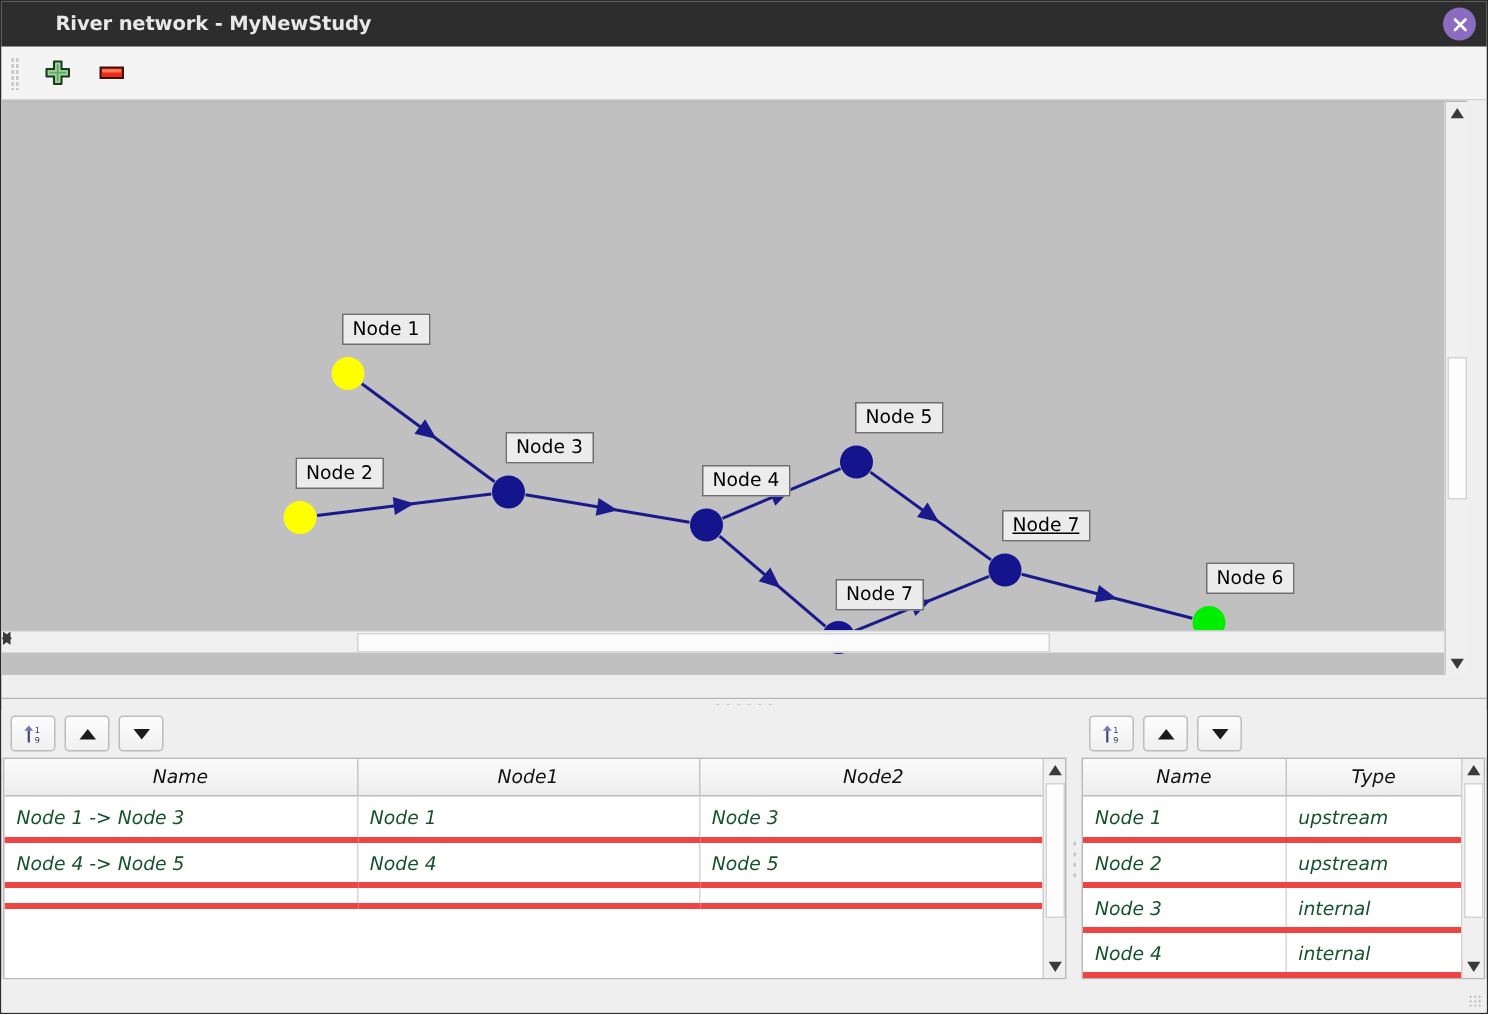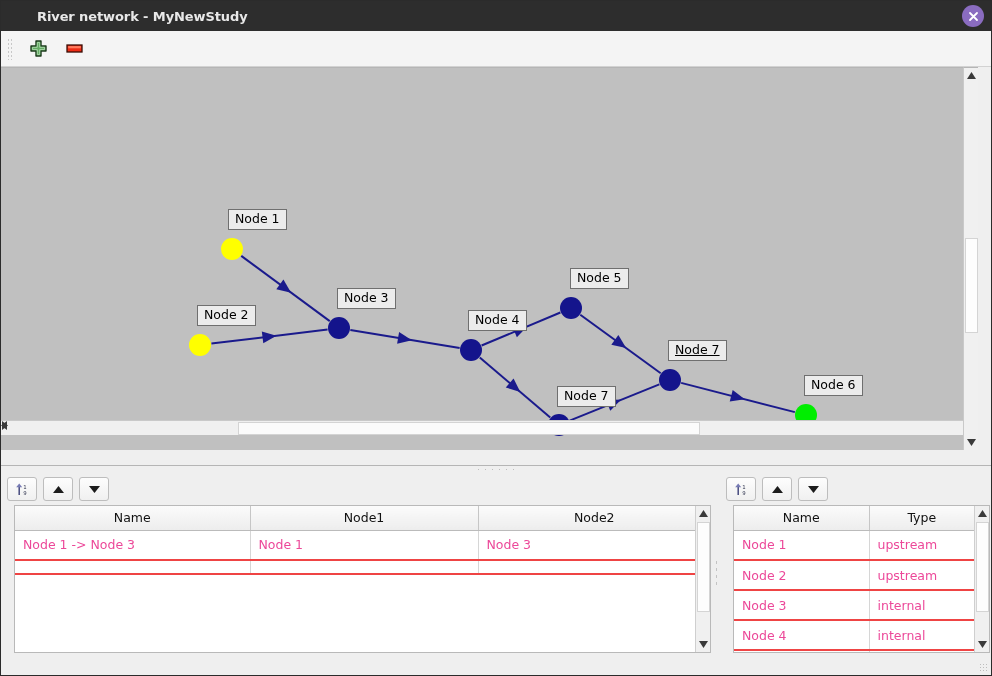--- a/index.html
+++ b/index.html
@@ -189,23 +189,24 @@
     display: flex; align-items: center; justify-content: center;
     cursor: pointer;
     padding: 0;
   }
 
   .table-area {
     flex: 1 1 auto;
     display: flex;
     border: 1px solid #b9b9b9;
     background: #fff;
-    margin: 0 1px 0 13px;
+    margin: 0 1px 0 1px;
     min-height: 0;
     overflow: hidden;
+    font-style: italic;
   }
   .table-scrollhost { flex: 1 1 auto; min-width: 0; overflow: hidden; }
   table.grid {
     width: 100%;
     border-collapse: collapse;
     table-layout: fixed;
     font-size: 12.5px;
   }
   table.grid thead th {
     height: 24px;
@@ -216,23 +217,23 @@
     font-size: 12.5px;
     color: #111;
     text-align: center;
     cursor: pointer;
     padding: 0;
   }
   table.grid thead th:last-child { border-right: none; }
   table.grid tbody td {
     height: 30px;
     border-right: 1px solid #d6d6d6;
-    border-bottom: 2px solid #ef4444;
+    border-bottom: 4px solid #ef4444;
     padding: 0 8px;
-    color: #ec4899;
+    color: #14532d;
     background: #fff;
     white-space: nowrap;
     overflow: hidden;
     text-overflow: ellipsis;
     cursor: default;
   }
   table.grid tbody td:last-child { border-right: none; }
   table.grid tbody tr.filler td { height: 14px; }
 
   .tbl-vscroll {
@@ -411,20 +412,25 @@
                   <th>Node1</th>
                   <th>Node2</th>
                 </tr>
               </thead>
             <tbody>
                 <tr>
                   <td>Node 1 -&gt; Node 3</td>
                   <td>Node 1</td>
                   <td>Node 3</td>
                 </tr>
+                <tr>
+                  <td>Node 4 -&gt; Node 5</td>
+                  <td>Node 4</td>
+                  <td>Node 5</td>
+                </tr>
                 <tr class="filler">
                   <td></td>
                   <td></td>
                   <td></td>
                 </tr>
               </tbody>
           </table>
         </div>
         <div class="tbl-vscroll">
           <div class="vtrack"></div>

